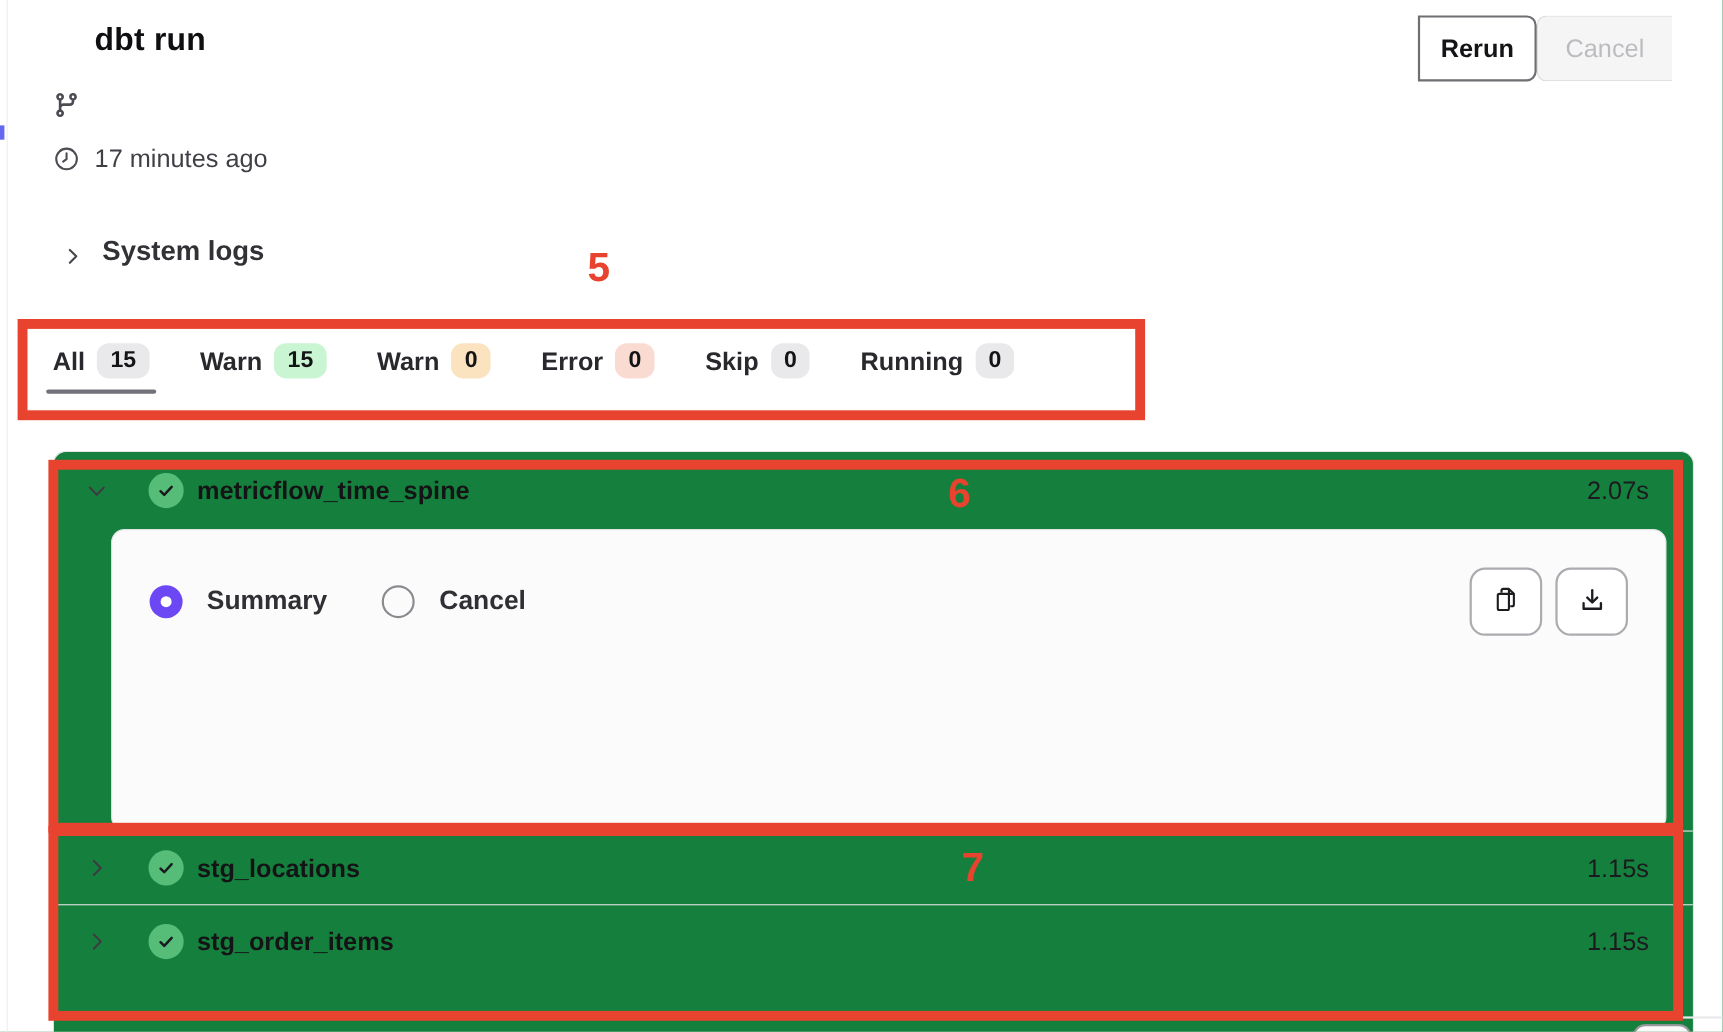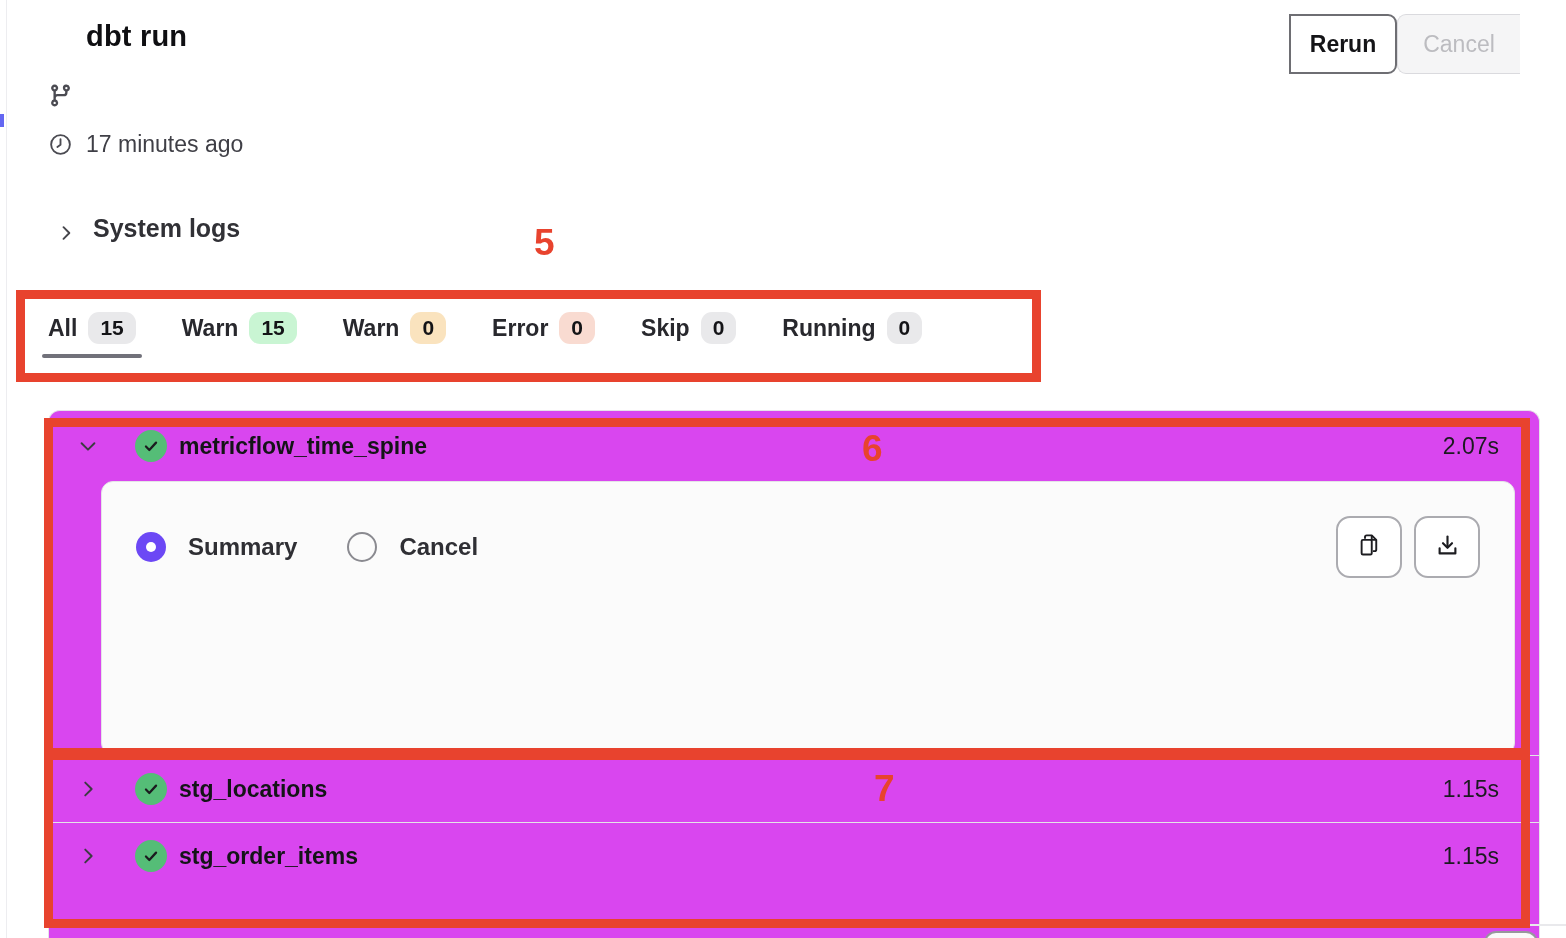--- a/index.html
+++ b/index.html
@@ -61,21 +61,21 @@
     padding: 4px 12px; border-radius: 11px; font-size: 21px; font-weight: 600; color: #141417;
   }
   .tab.active::after {
     content: ""; position: absolute; left: -6px; right: -6px; bottom: -2px; height: 4px;
     background: var(--active-tab-underline, #71717a); border-radius: 2px;
   }
 
   
   .list-container {
     left: 48px; top: 410px; width: 1492px; height: 529px;
-    background: #d946ef; border: 1px solid #e4e4e7; border-bottom: none;
+    background: #15803d; border: 1px solid #e4e4e7; border-bottom: none;
     border-radius: 12px 12px 0 0; overflow: hidden;
   }
   .row { display: flex; align-items: center; height: 70px; padding: 0 40px 0 28px; }
   .row .chev { width: 24px; margin-right: 34px; }
   .check-circle {
     width: 32px; height: 32px; border-radius: 50%; flex: none;
     background: var(--success-green, #55bd77); margin-right: 12px;
     display: flex; align-items: center; justify-content: center;
   }
   .row-name { font-size: 23px; font-weight: 700; color: #141417; }

